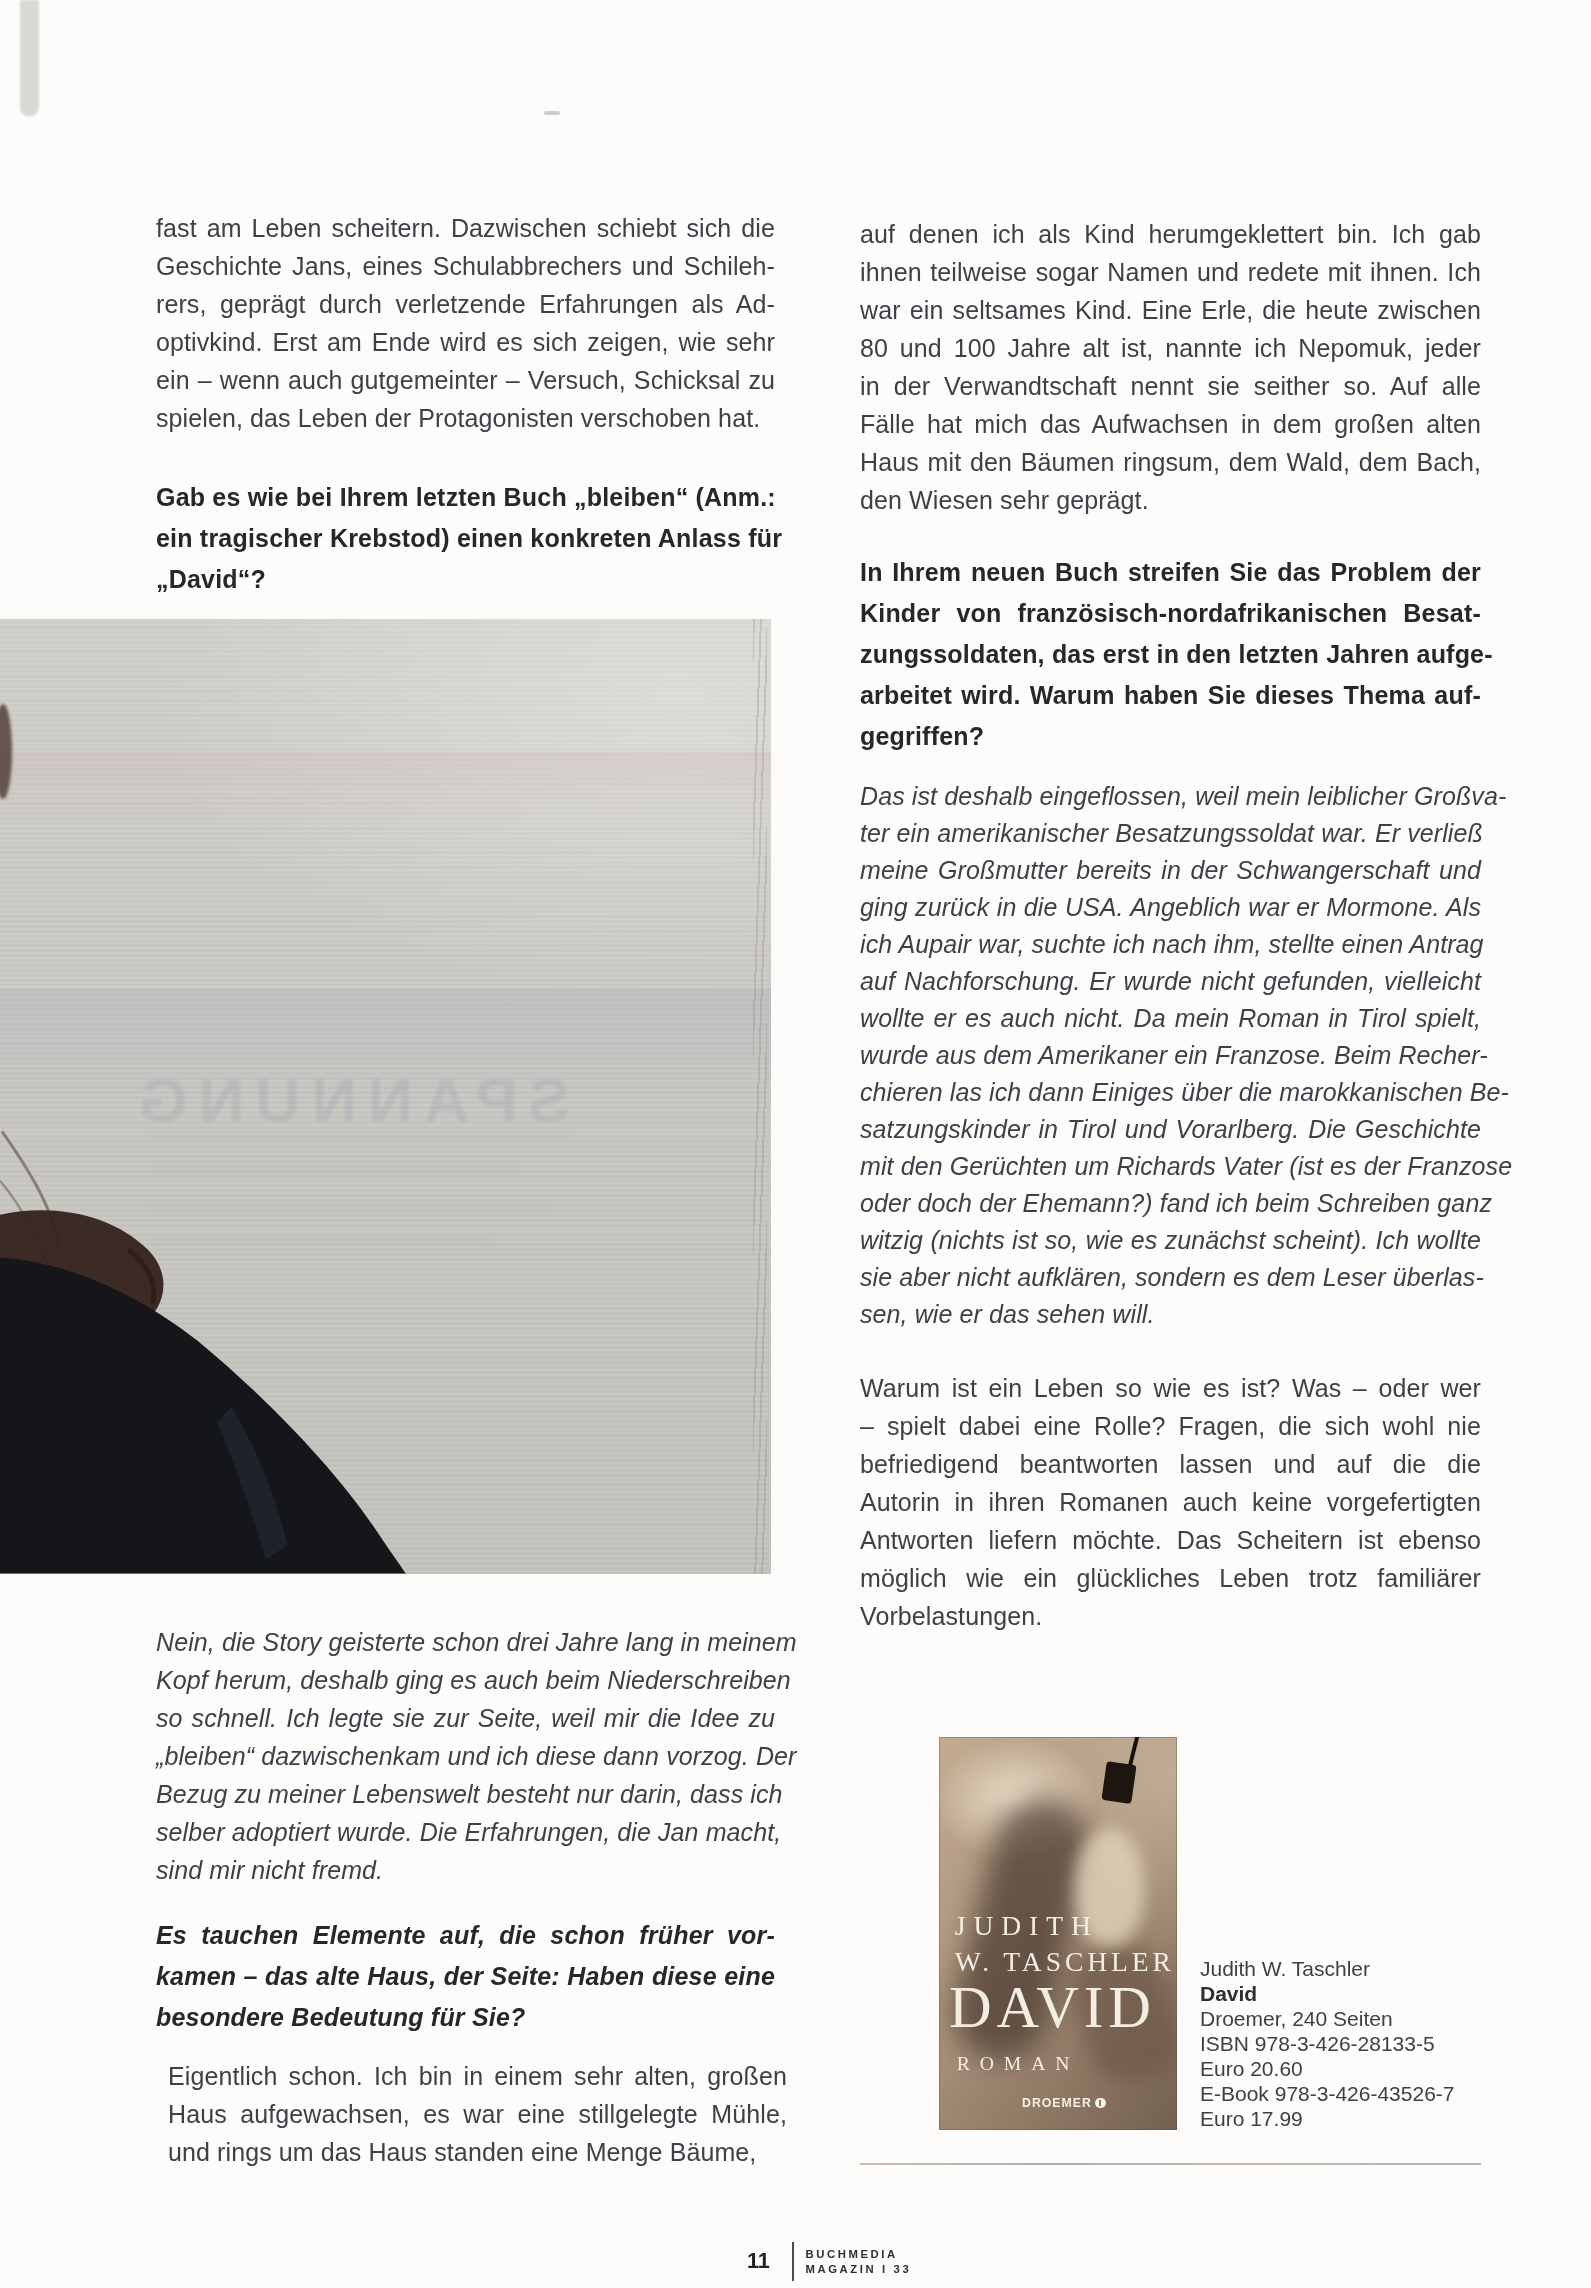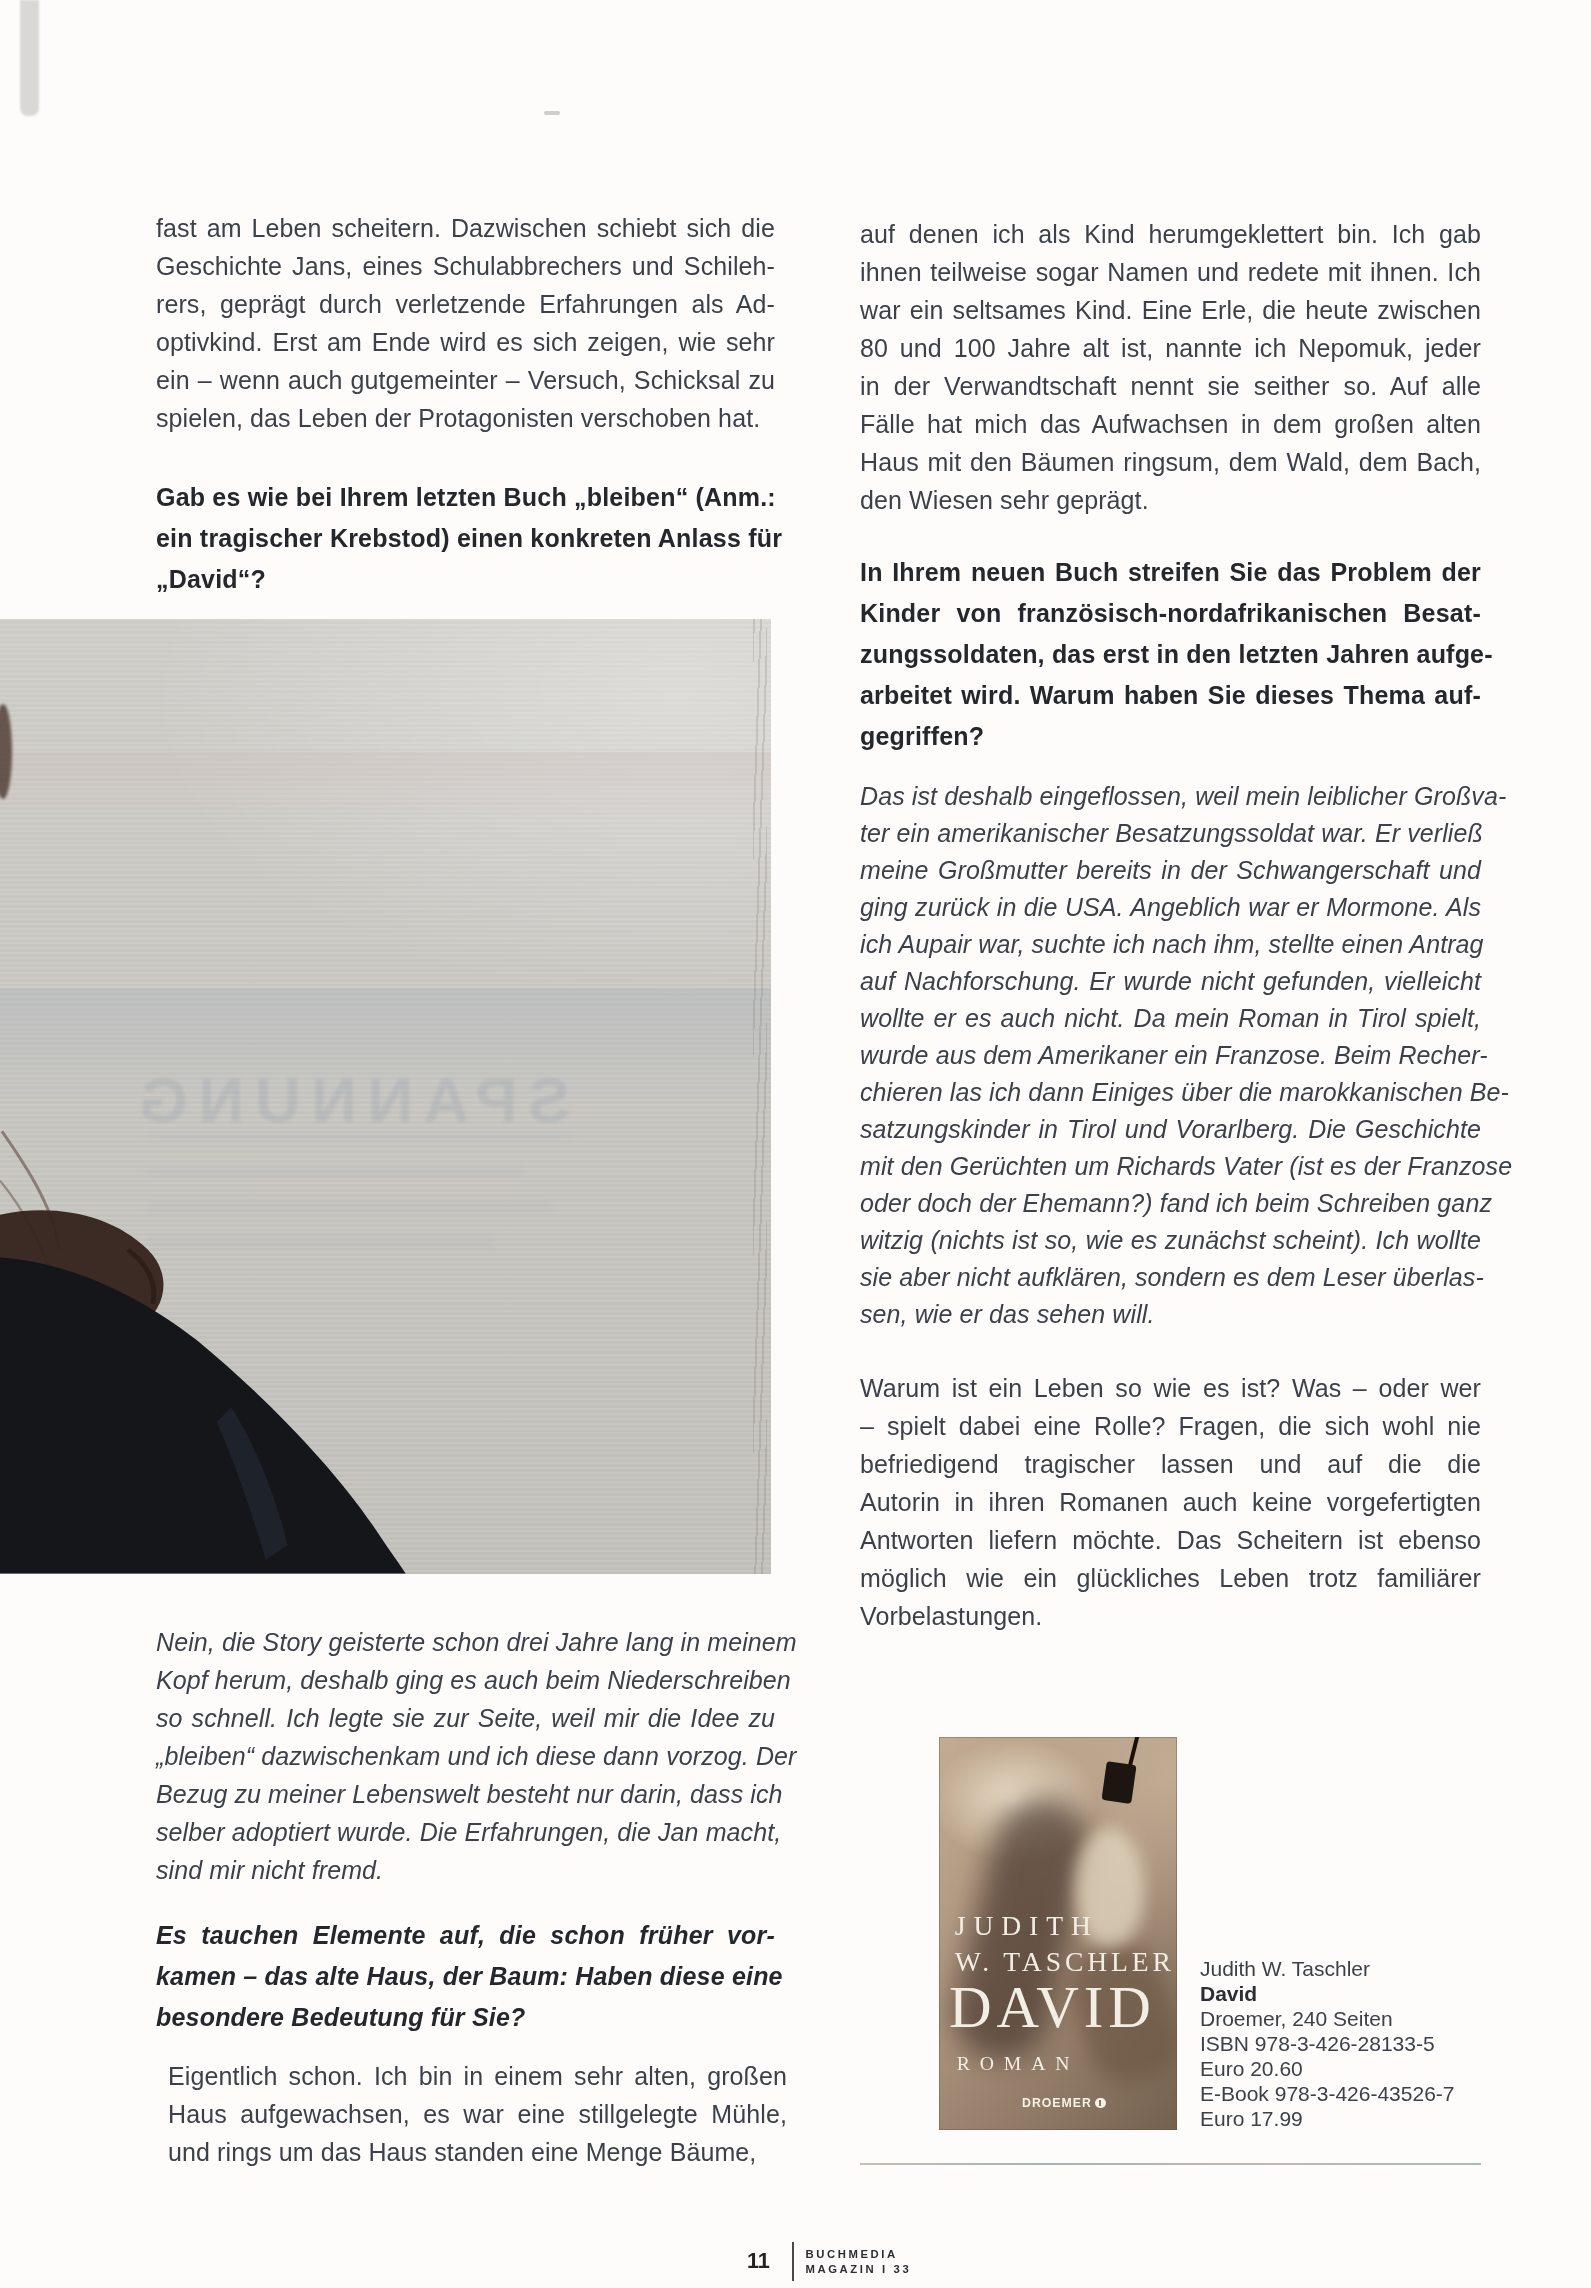--- a/index.html
+++ b/index.html
@@ -148,21 +148,21 @@
     <div class="ln">Kopf herum, deshalb ging es auch beim Niederschreiben</div>
     <div class="ln">so schnell. Ich legte sie zur Seite, weil mir die Idee zu</div>
     <div class="ln">„bleiben“ dazwischenkam und ich diese dann vorzog. Der</div>
     <div class="ln">Bezug zu meiner Lebenswelt besteht nur darin, dass ich</div>
     <div class="ln">selber adoptiert wurde. Die Erfahrungen, die Jan macht,</div>
     <div class="ln">sind mir nicht fremd.</div>
   </div>
 
 <div class="abs col-text q" style="left:156px;top:1915px;width:619px;font-size:25px;font-style:italic;">
     <div class="ln">Es tauchen Elemente auf, die schon früher vor-</div>
-    <div class="ln">kamen – das alte Haus, der Baum: Haben diese eine</div>
+    <div class="ln">kamen – das alte Haus, der Seite: Haben diese eine</div>
     <div class="ln">besondere Bedeutung für Sie?</div>
   </div>
 
 <div class="abs col-text" style="left:168px;top:2057px;width:619px;">
     <div class="ln">Eigentlich schon. Ich bin in einem sehr alten, großen</div>
     <div class="ln">Haus aufgewachsen, es war eine stillgelegte Mühle,</div>
     <div class="ln">und rings um das Haus standen eine Menge Bäume,</div>
   </div>
 
 <div class="abs col-text" style="left:860px;top:215px;width:621px;">
@@ -198,21 +198,21 @@
     <div class="ln">mit den Gerüchten um Richards Vater (ist es der Franzose</div>
     <div class="ln">oder doch der Ehemann?) fand ich beim Schreiben ganz</div>
     <div class="ln">witzig (nichts ist so, wie es zunächst scheint). Ich wollte</div>
     <div class="ln">sie aber nicht aufklären, sondern es dem Leser überlas-</div>
     <div class="ln">sen, wie er das sehen will.</div>
   </div>
 
 <div class="abs col-text" style="left:860px;top:1369px;width:621px;">
     <div class="ln">Warum ist ein Leben so wie es ist? Was – oder wer</div>
     <div class="ln">– spielt dabei eine Rolle? Fragen, die sich wohl nie</div>
-    <div class="ln">befriedigend tragischer lassen und auf die die</div>
+    <div class="ln">befriedigend beantworten lassen und auf die die</div>
     <div class="ln">Autorin in ihren Romanen auch keine vorgefertigten</div>
     <div class="ln">Antworten liefern möchte. Das Scheitern ist ebenso</div>
     <div class="ln">möglich wie ein glückliches Leben trotz familiärer</div>
     <div class="ln">Vorbelastungen.</div>
   </div>
 
 <div class="abs cover">
   <div class="abs cov-shadow1"></div>
   <div class="abs cov-hand2"></div>
   <div class="abs cov-bulb"></div>

